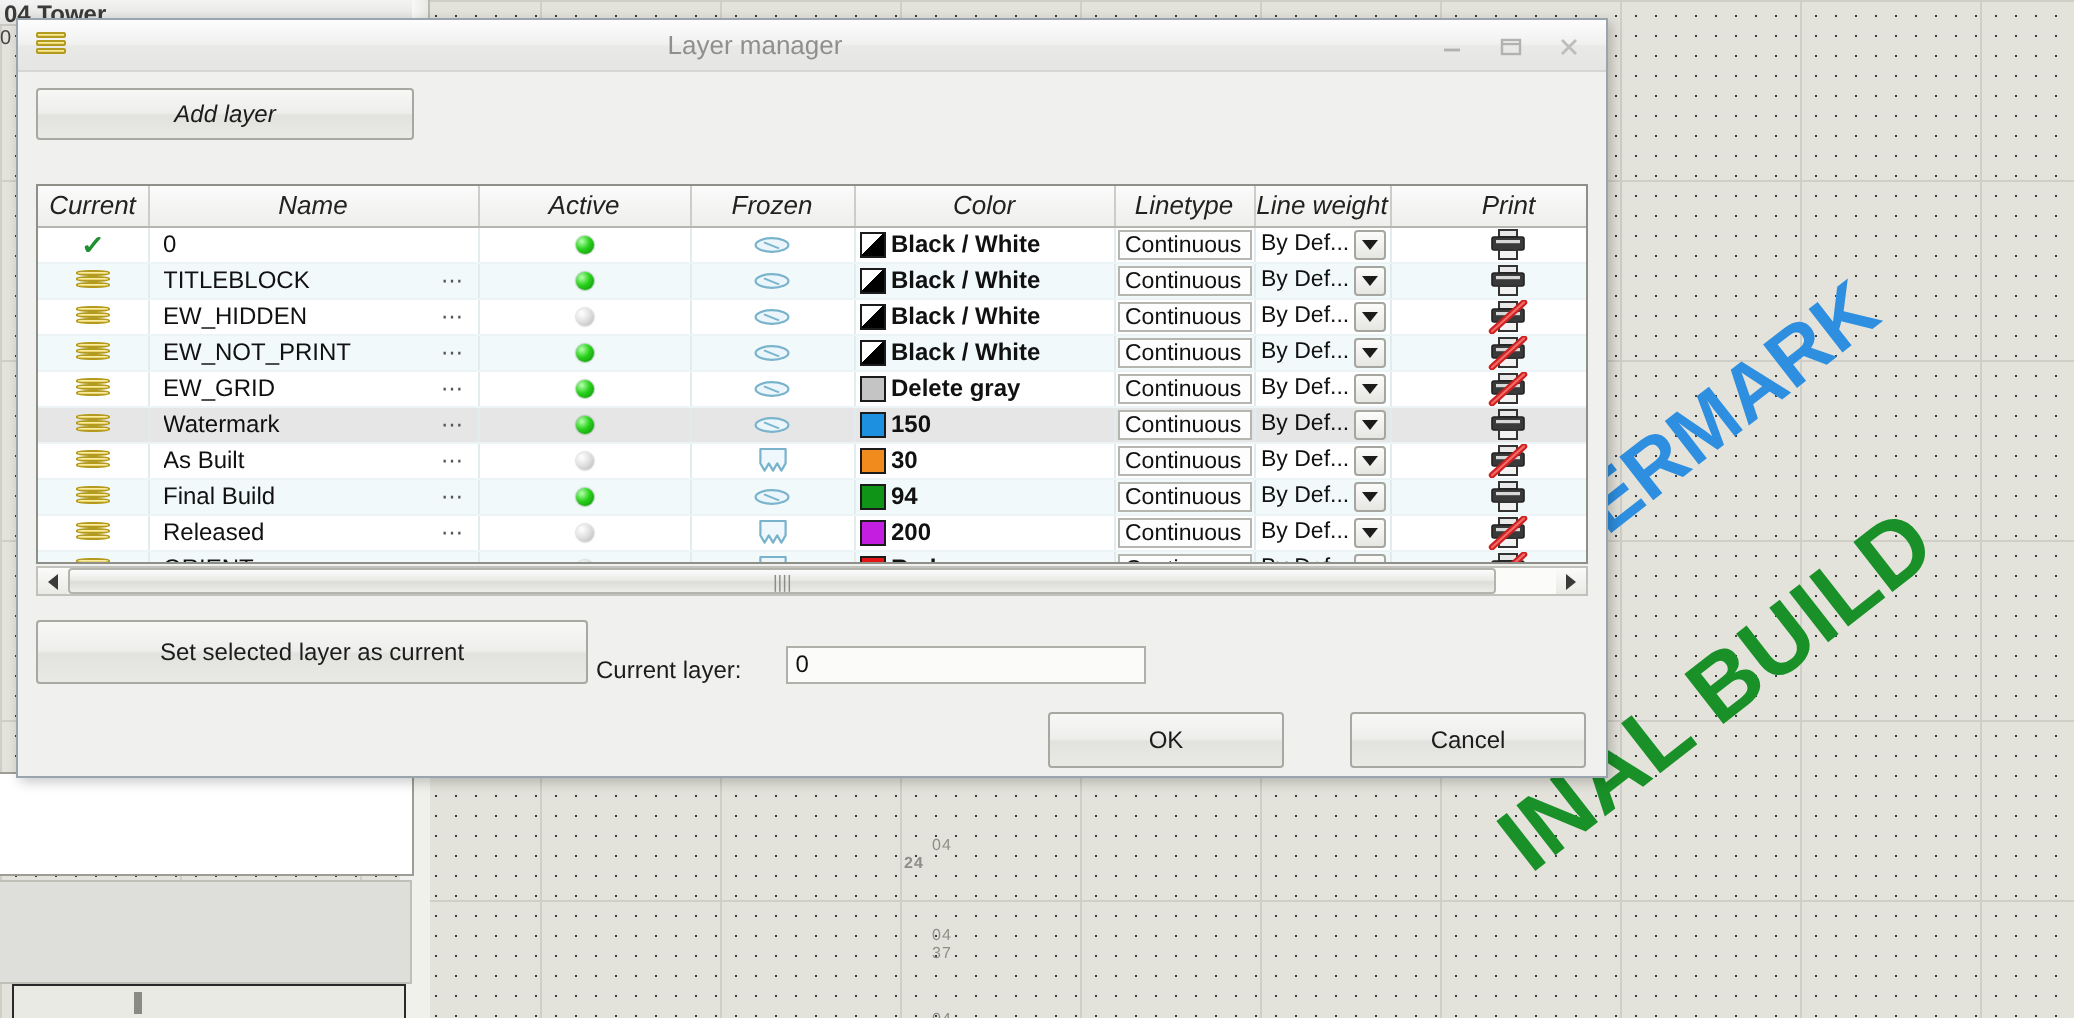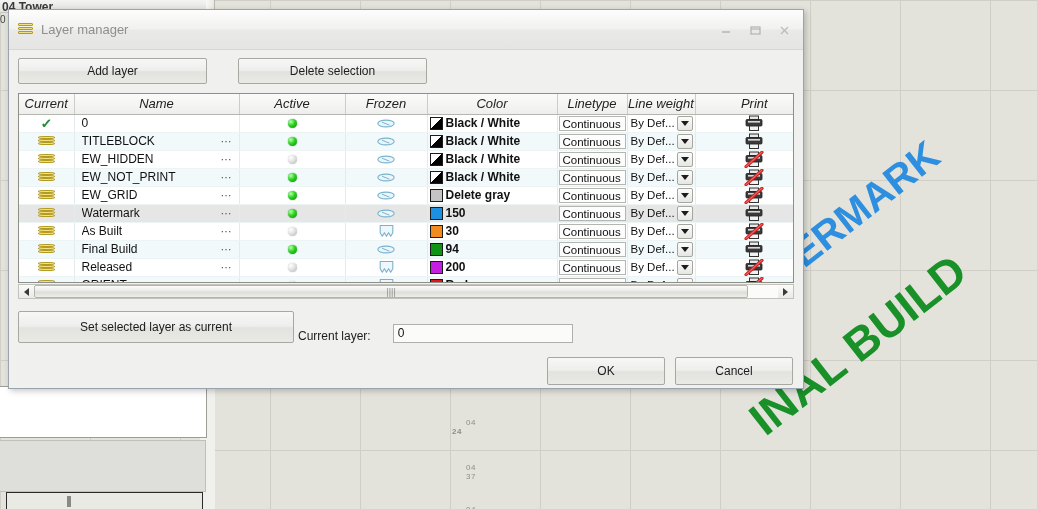--- a/index.html
+++ b/index.html
@@ -81,24 +81,24 @@
 
   
   .dialog {
     position: absolute; left: 8px; top: 9px; width: 796px; height: 380px;
     background: #f0f0ef;
     border: 1px solid #9aa4ae;
     box-shadow: 2px 2px 6px rgba(0,0,0,.22);
     display: flex; flex-direction: column;
   }
   .titlebar {
-    height: 40px; flex: none;
+    height: 26px; flex: none;
     background: linear-gradient(to bottom,#fdfdfd 0%,#f1f1f0 48%,#e9e9e7 52%,#e5e5e3 100%);
     border-bottom: 1px solid #d6d6d2;
-    display: flex; align-items: center; padding: 0 2px 0 8px;
+    display: flex; align-items: center; padding: 0 2px 0 8px; text-align: center;
   }
   .title-icon { width: 18px; height: 16px; position: relative; flex: none; margin-right: 6px; }
   .title-icon i {
     position: absolute; left: 1px; width: 15px; height: 3px;
     border: 1px solid #b39b20; background: linear-gradient(to bottom,#fdf3b4,#e8cf55);
     border-radius: 1px;
   }
   .title-icon i:nth-child(1){ top: 1px; }
   .title-icon i:nth-child(2){ top: 5px; }
   .title-icon i:nth-child(3){ top: 9px; }
@@ -106,21 +106,21 @@
   .wbtns { display: flex; gap: 4px; padding-right: 4px; }
   .wbtn {
     width: 25px; height: 18px; display: flex; align-items: center; justify-content: center;
     color: #b2b2b2; font-size: 12px; line-height: 1;
   }
   .wbtn svg { display: block; }
 
   .dialog-body { flex: 1; display: flex; flex-direction: column; padding: 8px 9px 0 9px; }
 
   
-  .top-buttons { display: flex; gap: 22px; margin-bottom: 9px; }
+  .top-buttons { display: flex; gap: 8px; margin-bottom: 22px; font-style: italic; }
   .btn {
     background: linear-gradient(to bottom,#f7f7f6 0%,#eeeeec 47%,#e2e2df 53%,#e9e9e6 100%);
     border: 1px solid #a8a8a2; border-radius: 2px;
     font-size: 12px; color: #1c1c1c; text-align: center;
     padding: 5px 0; cursor: pointer; user-select: none;
   }
   #btn-add-layer { width: 189px; }
   #btn-delete-selection { width: 189px; margin-left: 9px; }
 
   
@@ -245,21 +245,21 @@
   #btn-set-current {
     width: 276px; padding: 8px 0; font-size: 12px;
   }
   .current-layer-label { margin-left: 4px; font-size: 12px; color: #1c1c1c; }
   .current-layer-input {
     margin-left: 22px; width: 180px; height: 19px;
     border: 1px solid #b0b0aa; background: #fbfbfa;
     font-size: 12px; color: #111; padding: 0 4px; line-height: 17px;
   }
   .bottom-row2 { margin-top: 14px; display: flex; justify-content: flex-end; gap: 10px; padding-right: 1px; }
-  .bottom-row2 .btn { width: 118px; padding: 6px 0; }
+  .bottom-row2 .btn { width: 118px; padding: 6px 0; margin-left: 23px; }
 </style>
 </head>
 <body>
 
 <div id="app">
 
   <div class="cad-canvas"></div>
   <div class="cad-left-edge"></div>
 
   <div id="grid-labels">
@@ -308,21 +308,20 @@
               <path d="M3 2 L10 9 M10 2 L3 9" stroke="#bdbdbd" stroke-width="1.4" fill="none"></path>
             </svg>
         </span>
       </span>
     </div>
 
     <div class="dialog-body">
 
       <div class="top-buttons">
         <div class="btn" id="btn-add-layer">Add layer</div>
-        <div class="btn" id="btn-delete-selection">Delete selection</div>
       </div>
 
       <div class="table-wrap">
         <table class="layers">
           <thead>
             <tr>
               <th class="c-current">Current</th>
               <th class="c-name">Name</th>
               <th class="c-active">Active</th>
               <th class="c-frozen">Frozen</th>

